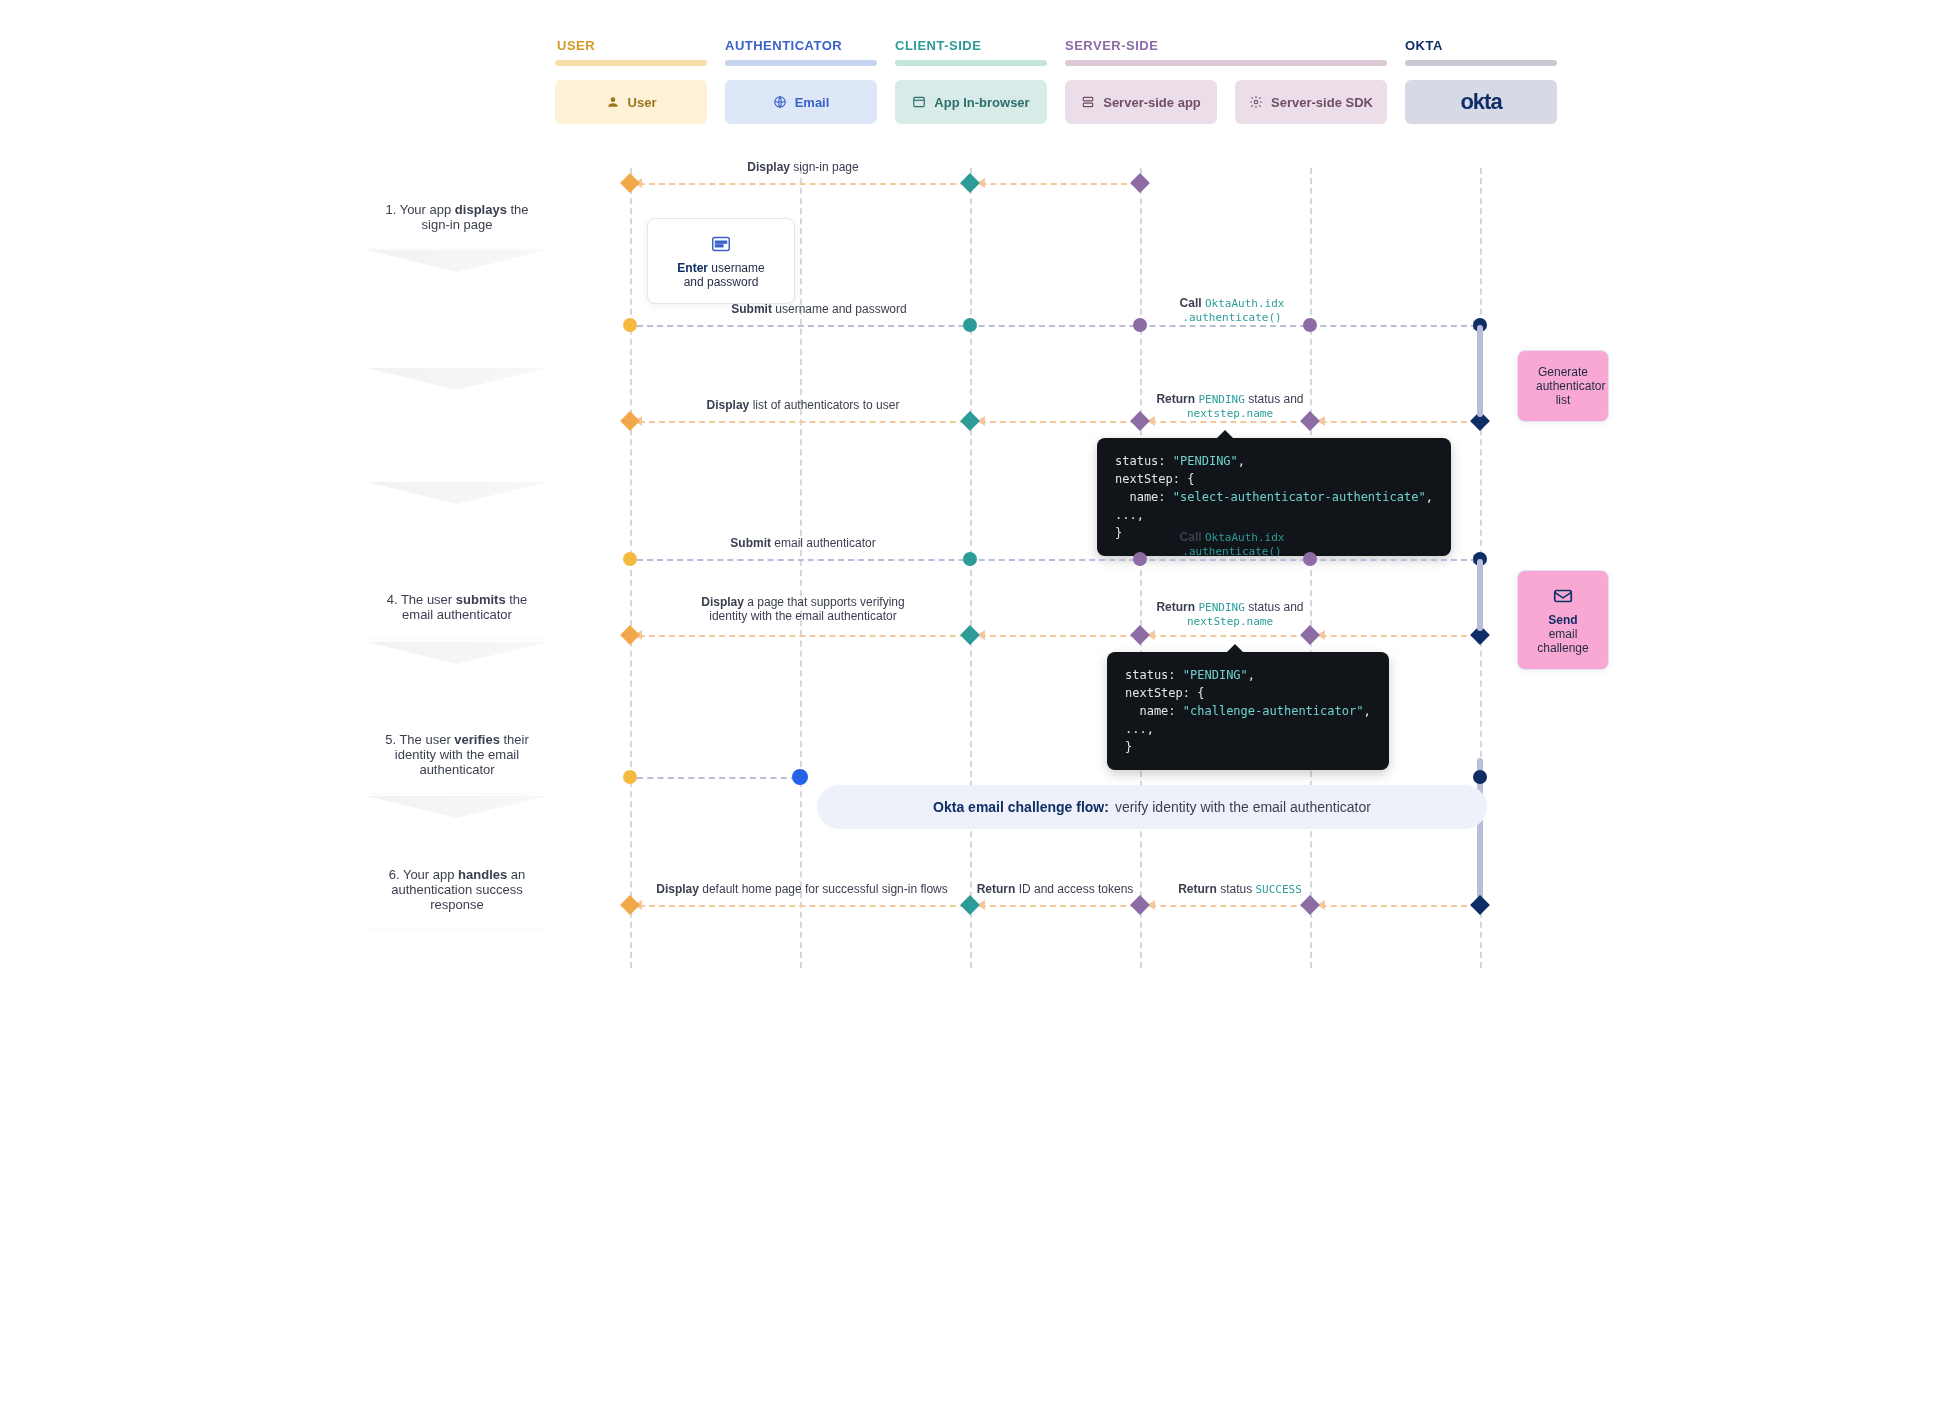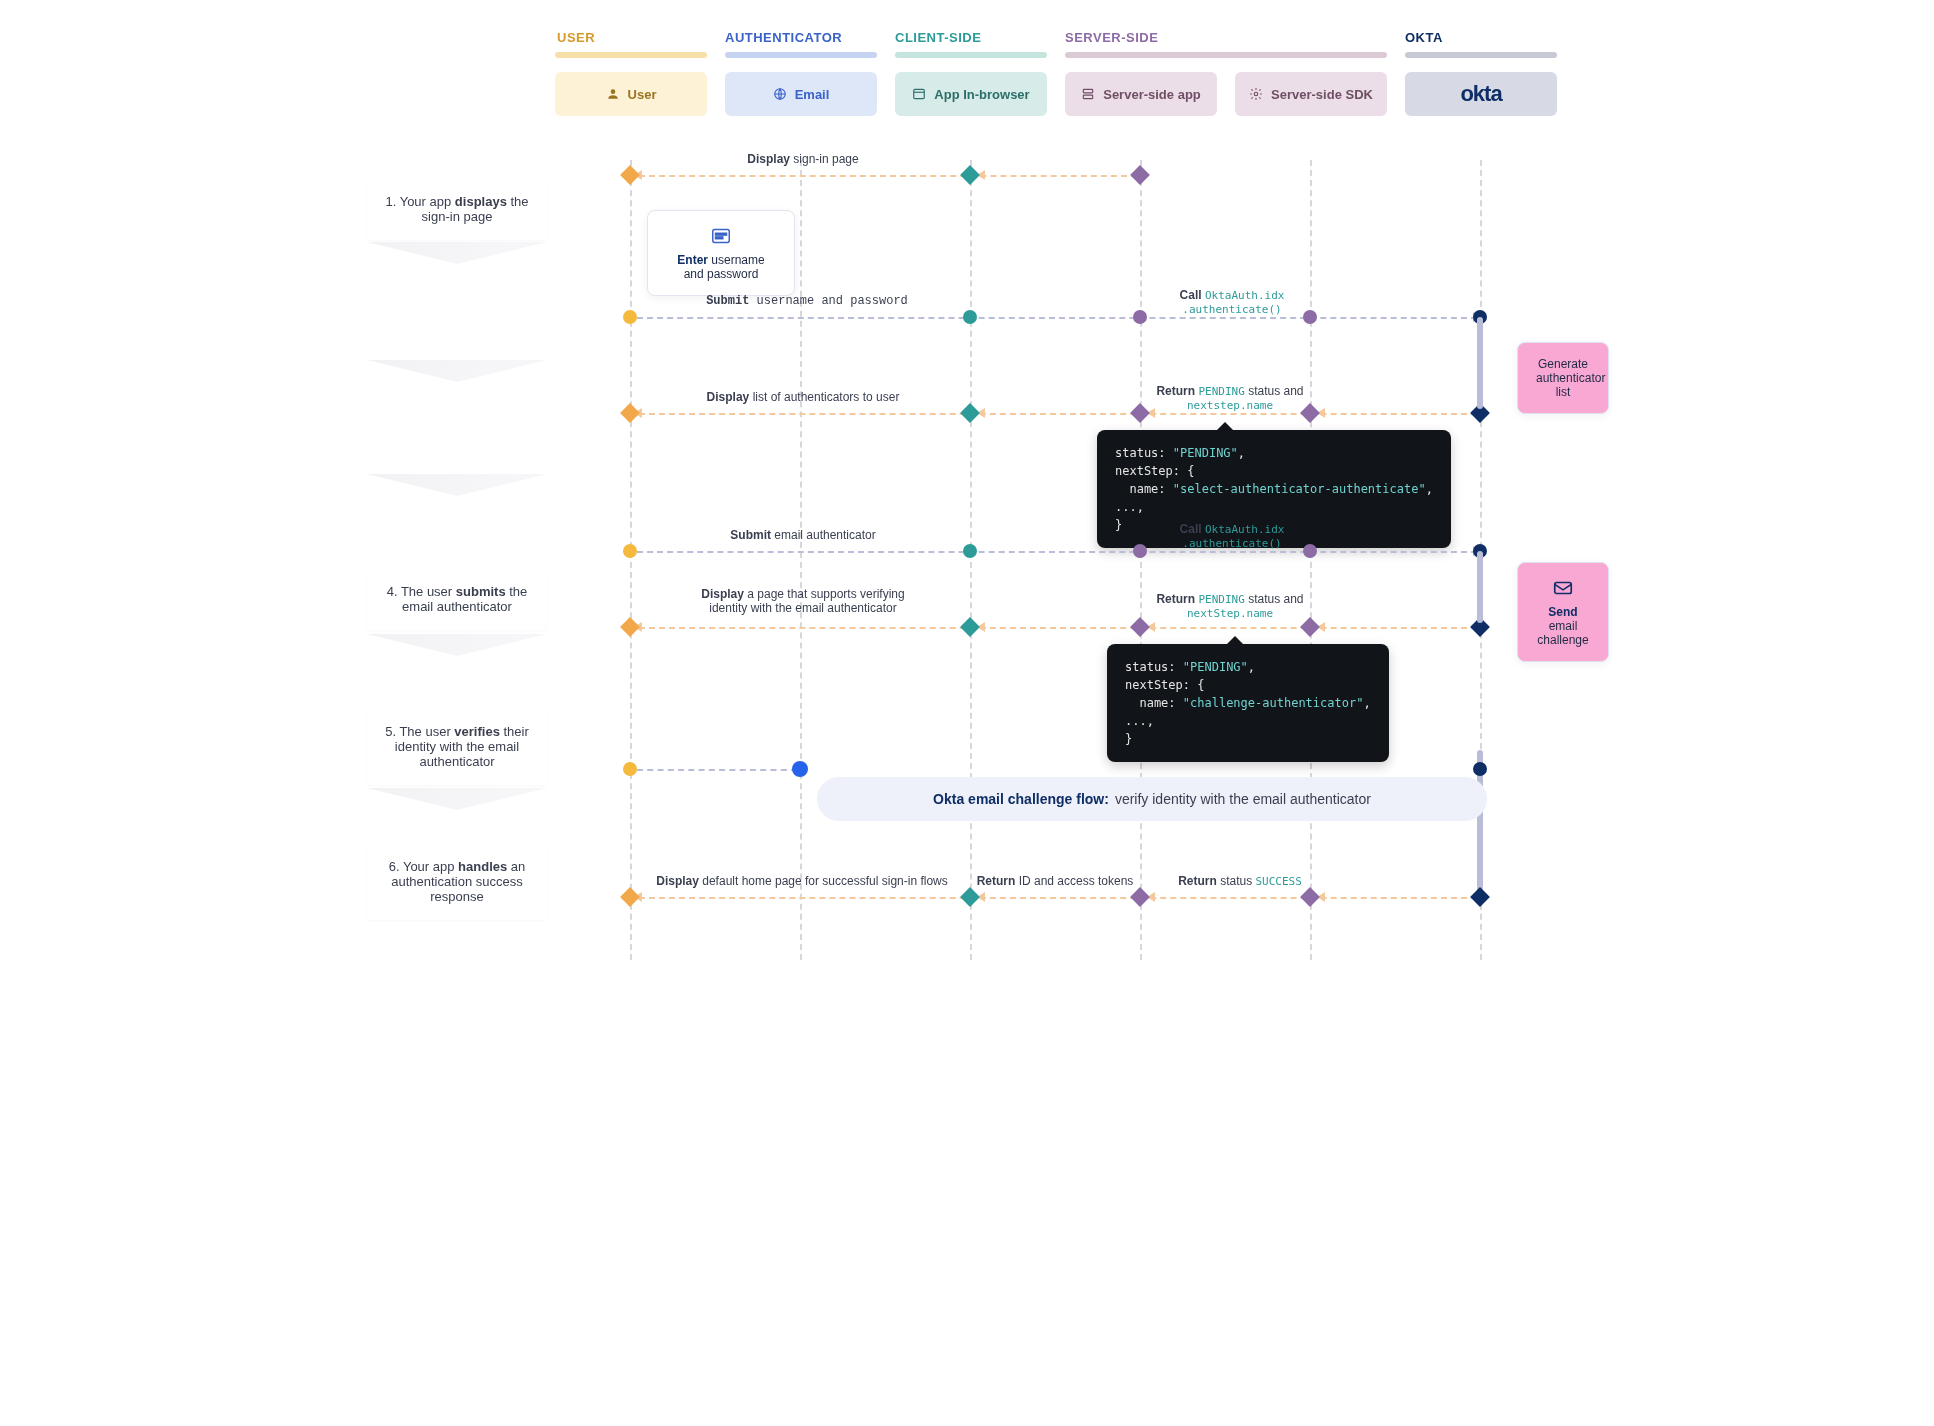--- a/index.html
+++ b/index.html
@@ -1,17 +1,17 @@
 <!DOCTYPE html>
 <html><head>
 <meta charset="utf-8">
 <style>
 * { box-sizing: border-box; margin: 0; padding: 0; }
 body { font-family: -apple-system, BlinkMacSystemFont, "Segoe UI", Helvetica, Arial, sans-serif; background: #fff; padding: 30px; font-size: 13px; color: #1f2a44; }
-.diagram { position: relative; width: 1280px; height: 930px; margin: 0 auto; }
+.diagram { position: relative; width: 1280px; height: 930px; margin: 8px auto; }
 .header-label { position: absolute; font-size: 13px; font-weight: 700; letter-spacing: 0.5px; text-align: left; }
 .header-bar { position: absolute; height: 6px; border-radius: 3px; }
 .lane-box { position: absolute; height: 44px; border-radius: 6px; display: flex; align-items: center; justify-content: center; font-weight: 700; font-size: 13px; gap: 8px; }
 .lane-box svg { width: 14px; height: 14px; }
 .life-line { position: absolute; width: 0; border-left: 2px dashed #d6d6dc; top: 130px; bottom: 0; }
 .step-box { position: absolute; left: 40px; width: 180px; background: #fff; font-size: 13px; color: #3a3f50; text-align: center; padding: 16px 10px; border-radius: 4px; box-shadow: 0 1px 3px rgba(0,0,0,0.03); }
 .step-box b { font-weight: 700; }
 .chevron { position: absolute; left: 40px; width: 180px; height: 22px; }
 .chevron::before { content: ""; position: absolute; inset: 0; background: linear-gradient(135deg, #f2f2f5 0%, #f8f8fa 100%); clip-path: polygon(0 0, 50% 100%, 100% 0); }
 .arrow-line { position: absolute; height: 0; }
@@ -126,21 +126,21 @@
 
   <div class="callout" style="left:320px; top:180px; width:148px;">
     <svg class="callout-icon" viewBox="0 0 24 24" fill="none" stroke="#3a62c8" stroke-width="1.6">
         <rect x="3" y="5" width="18" height="14" rx="2"></rect>
         <rect x="6" y="9" width="12" height="2" fill="#3a62c8"></rect>
         <rect x="6" y="13" width="8" height="2" fill="#3a62c8"></rect>
       </svg>
     <b>Enter</b><span> username and password</span>
   </div>
 
-  <div class="label-above" style="left:360px; width:240px; top:264px;font-family:Liberation Mono, monospace;"><b>Submit</b><span> username and password</span></div>
+  <div class="label-above" style="left:372px; width:240px; top:264px;"><b>Submit</b><span> username and password</span></div>
   <div class="label-above" style="left:830px; width:150px; top:258px;"><b>Call </b><code>OktaAuth.idx .authenticate()</code></div>
   <div class="arrow-line dashed-blue" style="left:310px; width:840px; top:287px;"></div>
   <div class="arrow-head right-blue" style="left:1146px; top:282px;"></div>
   <div class="node circle yellow" style="left:296px; top:280px;"></div>
   <div class="node circle teal" style="left:636px; top:280px;"></div>
   <div class="node circle purple" style="left:806px; top:280px;"></div>
   <div class="node circle purple" style="left:976px; top:280px;"></div>
   <div class="node circle navy" style="left:1146px; top:280px;"></div>
   <div class="callout callout-alt" style="left:1190px; top:312px; width:92px;"><span>Generate authenticator list</span></div>
 

